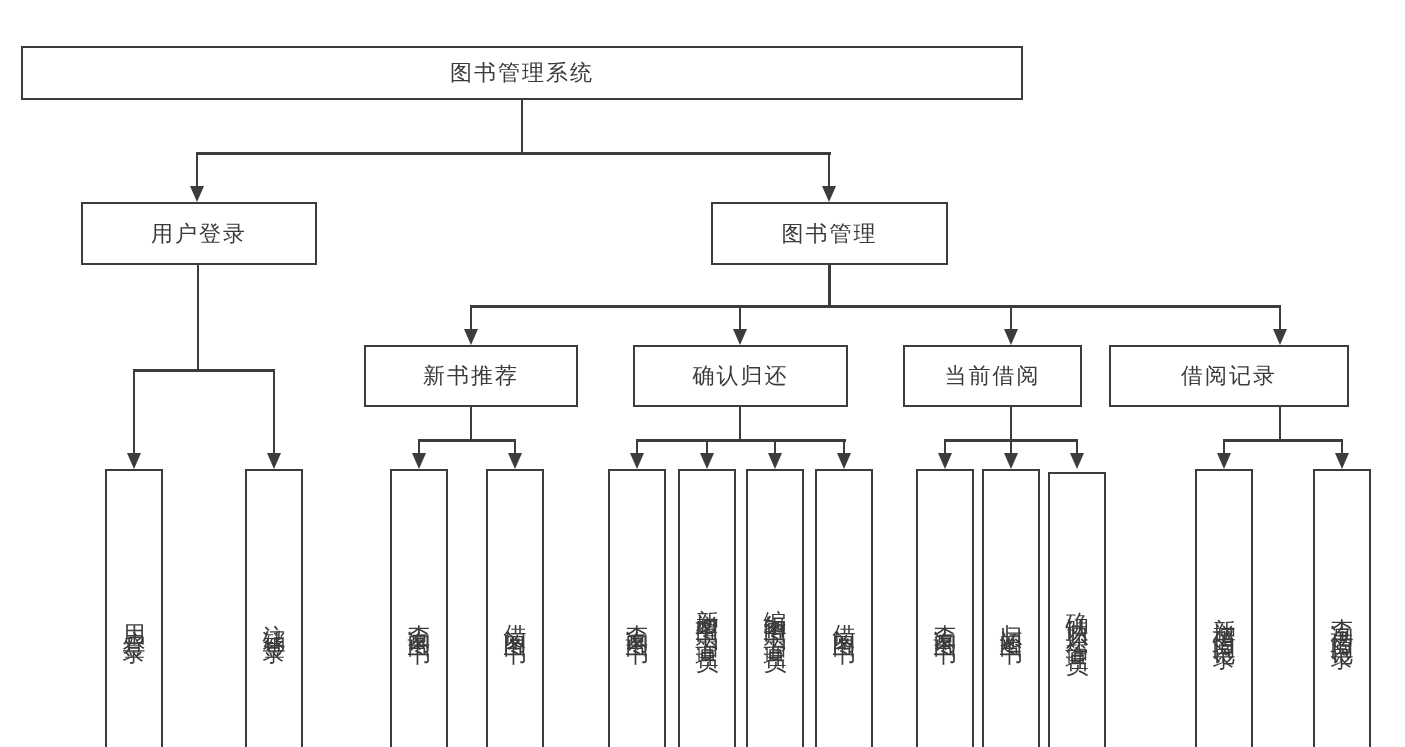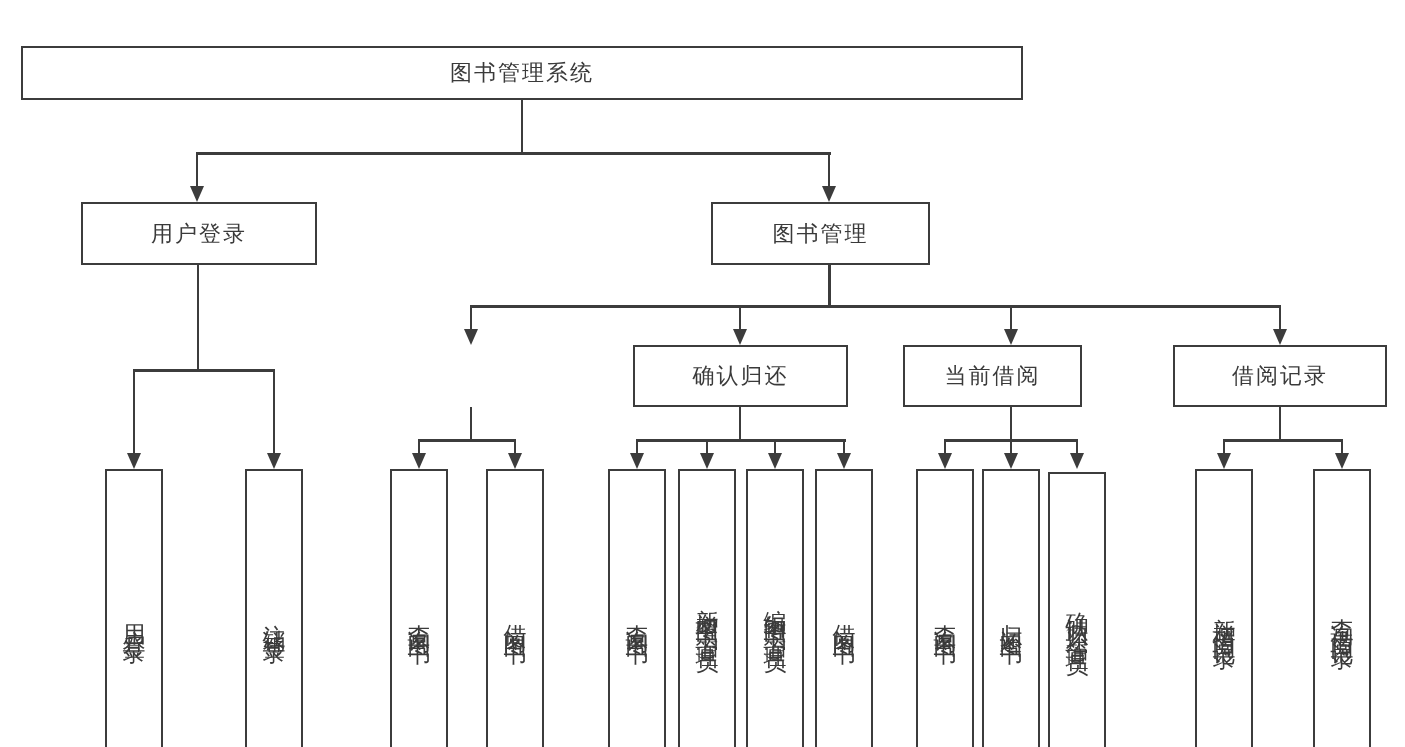--- a/index.html
+++ b/index.html
@@ -65,21 +65,21 @@
   <div class="line" style="left:520.75px;top:68px;width:2.5px;height:54px"></div>
   <div class="line" style="left:195.75px;top:120px;width:635px;height:2.5px"></div>
   <div class="line" style="left:195.75px;top:120px;width:2.5px;height:34px"></div>
   <div class="arrow" style="left:190px;top:154px"></div>
   <div class="line" style="left:827.75px;top:120px;width:2.5px;height:34px"></div>
   <div class="arrow" style="left:822px;top:154px"></div>
 
   <div class="box" style="left:81px;top:170px;width:236px;height:63px">
     <span class="lbl">用户登录</span>
   </div>
-  <div class="box" style="left:711px;top:170px;width:219px;height:63px">
+  <div class="box" style="left:711px;top:170px;width:237px;height:63px">
     <span class="lbl">图书管理</span>
   </div>
 
   <div class="line" style="left:196.75px;top:233px;width:2.5px;height:106px"></div>
   <div class="line" style="left:132.75px;top:337px;width:142.5px;height:2.5px"></div>
   <div class="line" style="left:132.75px;top:337px;width:2.5px;height:84px"></div>
   <div class="arrow" style="left:127px;top:421px"></div>
   <div class="line" style="left:272.75px;top:337px;width:2.5px;height:84px"></div>
   <div class="arrow" style="left:267px;top:421px"></div>
 
@@ -87,27 +87,30 @@
   <div class="line" style="left:469.75px;top:273px;width:811.5px;height:2.5px"></div>
   <div class="line" style="left:469.75px;top:273px;width:2.5px;height:24px"></div>
   <div class="arrow" style="left:464px;top:297px"></div>
   <div class="line" style="left:738.75px;top:273px;width:2.5px;height:24px"></div>
   <div class="arrow" style="left:733px;top:297px"></div>
   <div class="line" style="left:1009.75px;top:273px;width:2.5px;height:24px"></div>
   <div class="arrow" style="left:1004px;top:297px"></div>
   <div class="line" style="left:1278.75px;top:273px;width:2.5px;height:24px"></div>
   <div class="arrow" style="left:1273px;top:297px"></div>
 
+  <div class="box" style="left:364px;top:313px;width:214px;height:62px">
+    <span class="lbl">新书推荐</span>
+  </div>
   <div class="box" style="left:633px;top:313px;width:215px;height:62px">
     <span class="lbl">确认归还</span>
   </div>
   <div class="box" style="left:903px;top:313px;width:179px;height:62px">
     <span class="lbl">当前借阅</span>
   </div>
-  <div class="box" style="left:1173px;top:313px;width:214px;height:62px">
+  <div class="box" style="left:1109px;top:313px;width:240px;height:62px">
     <span class="lbl">借阅记录</span>
   </div>
 
   <div class="line" style="left:469.75px;top:375px;width:2.5px;height:34px"></div>
   <div class="line" style="left:738.75px;top:375px;width:2.5px;height:34px"></div>
   <div class="line" style="left:1009.75px;top:375px;width:2.5px;height:34px"></div>
   <div class="line" style="left:1278.75px;top:375px;width:2.5px;height:34px"></div>
 
   <div class="line" style="left:417.75px;top:407px;width:98.5px;height:2.5px"></div>
   <div class="line" style="left:417.75px;top:407px;width:2.5px;height:14px"></div>

